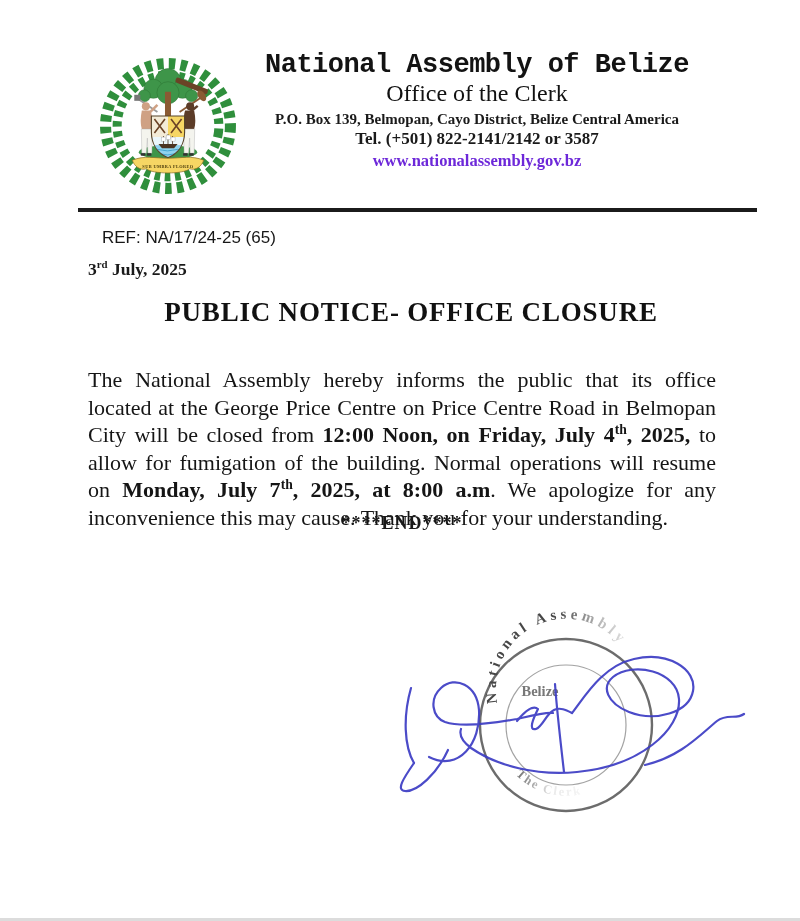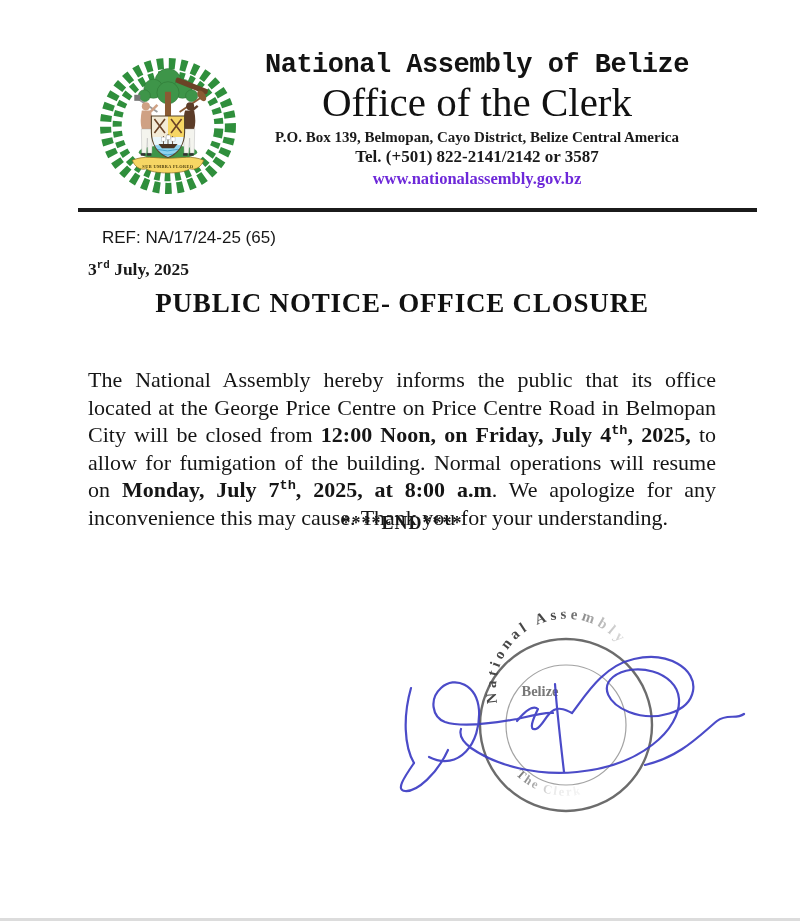--- a/index.html
+++ b/index.html
@@ -4,36 +4,36 @@
 <style>
   html,body{margin:0;padding:0;background:#ffffff;}
   .page{position:relative;width:800px;height:921px;background:#ffffff;overflow:hidden;
         font-family:"Liberation Serif",serif;color:#1a1a1a;}
 
   
   .coat{position:absolute;left:94px;top:45px;width:148px;height:162px;}
   .head-text{position:absolute;left:238px;top:50px;width:478px;text-align:center;}
   .org{font-family:Liberation Mono, monospace;font-weight:800;font-size:27px;
        letter-spacing:-0.5px;color:#131313;white-space:nowrap;}
-  .office{font-family:"Liberation Serif",serif;font-size:41px;line-height:1.05;
+  .office{font-family:"Liberation Serif",serif;font-size:24px;line-height:1.05;
           color:#111;margin-top:1px;}
   .addr{font-weight:bold;font-size:15px;margin-top:5px;white-space:nowrap;}
   .tel{font-weight:bold;font-size:17px;margin-top:1px;}
   .email-line{font-weight:bold;font-size:16.5px;margin-top:2px;color:#1e4fa8;}
   .email-link{color:#1e4fa8;text-decoration:underline;cursor:pointer;}
   .website{font-weight:bold;font-size:16.5px;margin-top:2px;color:#6d28d9;cursor:pointer;}
 
   .rule{position:absolute;left:78px;top:208px;width:679px;height:4px;background:#1b1b1b;}
 
   .ref{position:absolute;left:88px;top:228px;font-family:Liberation Sans, sans-serif;
        font-size:17px;color:#171717;margin-left:14px;}
   .date{position:absolute;left:88px;top:259px;font-weight:bold;font-size:17.5px;}
-  sup.s{font-size:62%;vertical-align:super;line-height:0;font-weight:bold;font-family:Liberation Mono, monospace;}
+  sup.s{font-size:62%;vertical-align:super;line-height:0;font-weight:bold;}
 
-  .title{position:absolute;left:88px;top:288px;width:628px;margin:0;text-align:center;
+  .title{position:absolute;left:88px;top:288px;width:628px;margin:9px;text-align:center;
          font-size:27px;font-weight:bold;letter-spacing:0.8px;color:#111;}
 
   .body-par{position:absolute;left:88px;top:366px;width:628px;margin:0;
             font-size:22px;line-height:27.6px;text-align:justify;color:#151515;}
   .body-par b{font-weight:bold;}
 
   .end-marker{position:absolute;left:88px;top:513px;width:628px;text-align:center;
               font-weight:bold;font-size:18px;letter-spacing:1px;}
 
   .stampsig{position:absolute;left:395px;top:605px;width:360px;height:230px;}

